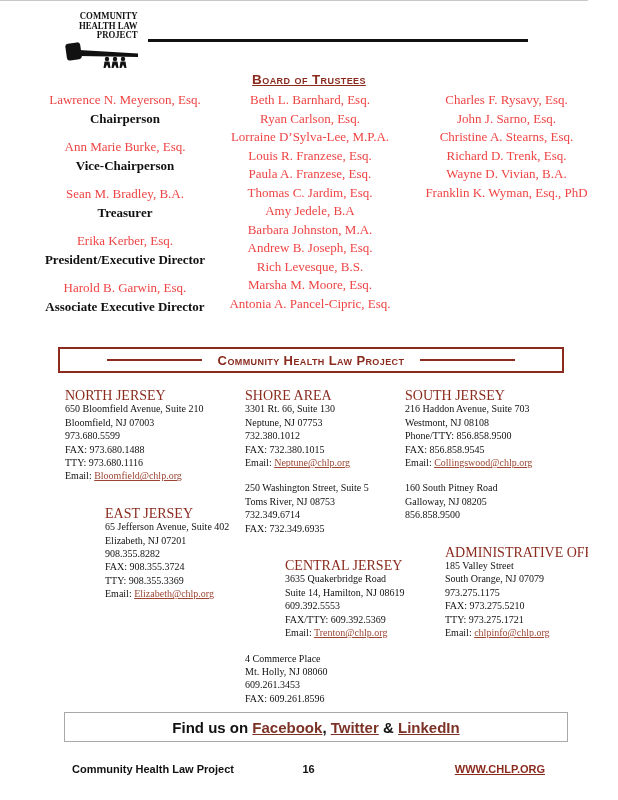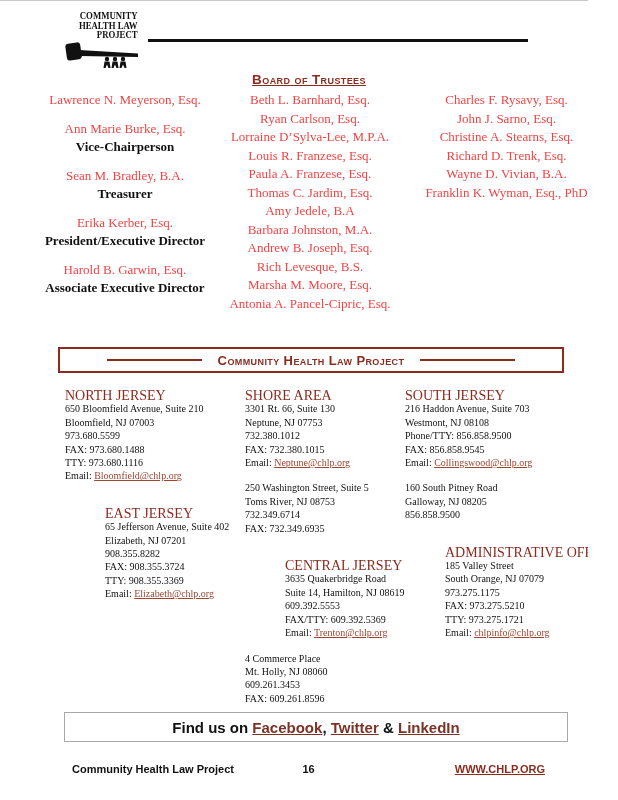--- a/index.html
+++ b/index.html
@@ -98,20 +98,21 @@
       </g>
     </svg>
   </div>
   <div class="header-rule"></div>
 
   <div class="board-title">Board of Trustees</div>
 
   <div class="bcol bcol1">
     <div class="officer">
       <div class="bname">Lawrence N. Meyerson, Esq.</div>
+      <div class="brole">Chairperson</div>
     </div>
     <div class="officer">
       <div class="bname">Ann Marie Burke, Esq.</div>
       <div class="brole">Vice-Chairperson</div>
     </div>
     <div class="officer">
       <div class="bname">Sean M. Bradley, B.A.</div>
       <div class="brole">Treasurer</div>
     </div>
     <div class="officer">

